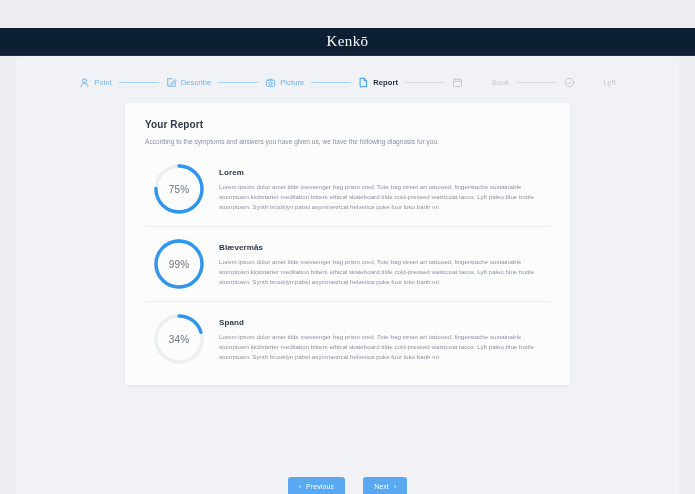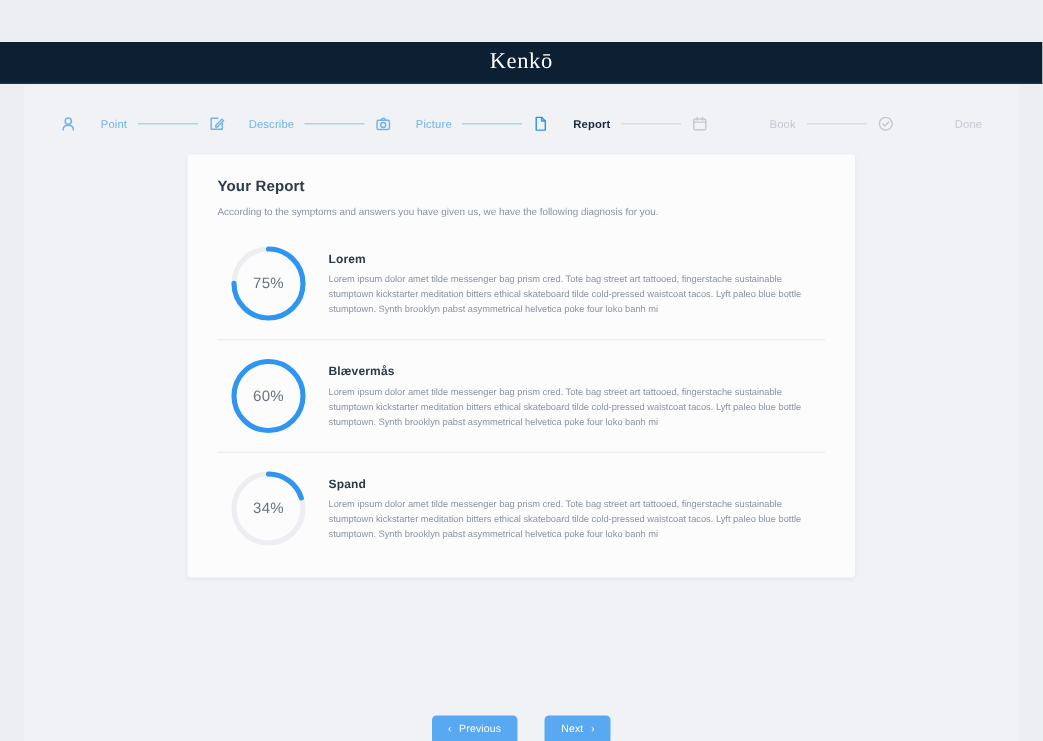--- a/index.html
+++ b/index.html
@@ -41,21 +41,21 @@
   }
 
   
   .stepper {
     position: absolute;
     left: 0; top: 12px;
     width: 663px; height: 26px;
     display: flex; align-items: center; justify-content: center;
   }
   .step {
-    display: flex; align-items: center; gap: 16px;
+    display: flex; align-items: center; gap: 4px;
     white-space: nowrap;
   }
   .step-label {
     font-size: 7.5px;
     color: #6fb3ea;
     letter-spacing: 0.1px;
   }
   .step.active .step-label { color: #1a2b3c; font-weight: bold; }
   .step.done  .step-label { color: #6fb3ea; }
   .step.todo  .step-label { color: #c3c9d2; padding-left: 25px; }
@@ -211,21 +211,21 @@
           <span class="step-label">Book</span>
         </div>
         <div class="connector dim"></div>
         <div class="step todo">
           <span>
             <svg class="step-icon" viewBox="0 0 16 16" width="11" height="11">
               <circle cx="8" cy="8" r="6.2" stroke="#c3c9d2" stroke-width="1.4" fill="none" stroke-linecap="round" stroke-linejoin="round"></circle>
               <path d="M5.2 8.2l2 2 3.6-4" stroke="#c3c9d2" stroke-width="1.4" fill="none" stroke-linecap="round" stroke-linejoin="round"></path>
             </svg>
           </span>
-          <span class="step-label">Done</span>
+          <span class="step-label">Lyft</span>
         </div>
       </div>
 
     <div class="card">
       <div class="card-title">Your Report</div>
       <div class="card-sub">According to the symptoms and answers you have given us, we have the following diagnosis for you.</div>
       <div class="diag-list" id="diag-list">
           <div class="diag-row">
             <div class="ring-wrap">
               <div class="ring">
@@ -241,21 +241,21 @@
               <div class="diag-text">Lorem ipsum dolor amet tilde messenger bag prism cred. Tote bag street art tattooed, fingerstache sustainable stumptown kickstarter meditation bitters ethical skateboard tilde cold-pressed waistcoat tacos. Lyft paleo blue bottle stumptown. Synth brooklyn pabst asymmetrical helvetica poke four loko banh mi</div>
             </div>
           </div>
           <div class="diag-row">
             <div class="ring-wrap">
               <div class="ring">
                 <svg width="54" height="54" viewBox="0 0 54 54">
                   <circle cx="27" cy="27" r="23" fill="none" stroke="#eceef1" stroke-width="3.4"></circle>
                   <circle cx="27" cy="27" r="23" fill="none" stroke="#2e96f0" stroke-width="3.4" stroke-linecap="round" stroke-dasharray="144.51" stroke-dashoffset="1.45"></circle>
                 </svg>
-                <div class="ring-val">60%</div>
+                <div class="ring-val">99%</div>
               </div>
             </div>
             <div class="diag-body">
               <div class="diag-name">Blævermås</div>
               <div class="diag-text">Lorem ipsum dolor amet tilde messenger bag prism cred. Tote bag street art tattooed, fingerstache sustainable stumptown kickstarter meditation bitters ethical skateboard tilde cold-pressed waistcoat tacos. Lyft paleo blue bottle stumptown. Synth brooklyn pabst asymmetrical helvetica poke four loko banh mi</div>
             </div>
           </div>
           <div class="diag-row">
             <div class="ring-wrap">
               <div class="ring">

